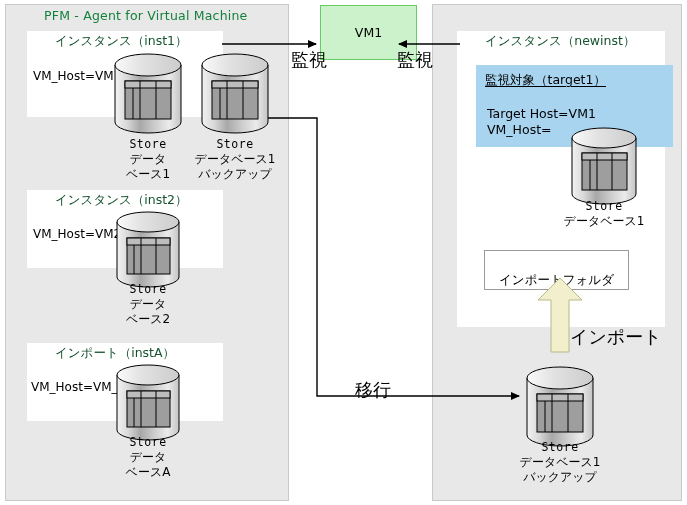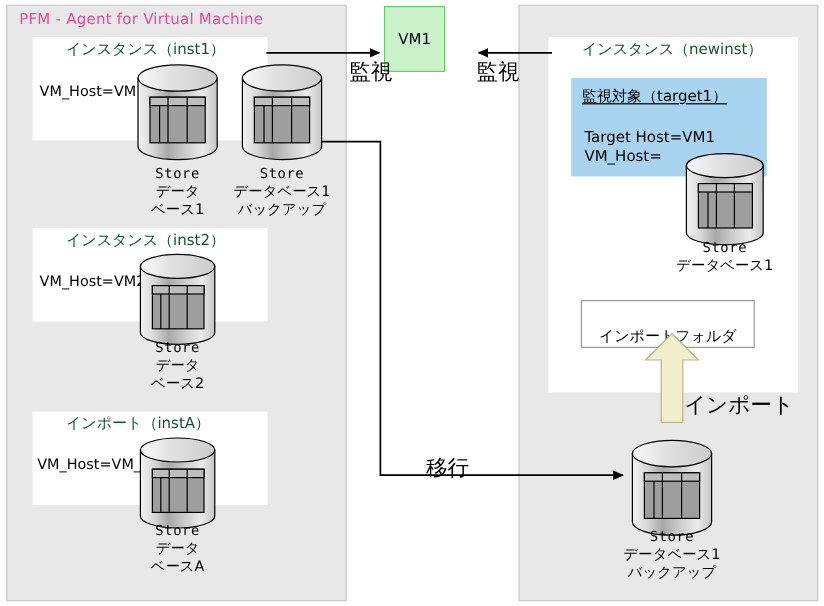--- a/index.html
+++ b/index.html
@@ -21,23 +21,24 @@
   
   .panel {
     position: absolute;
     background: #e8e8e8;
     border: 1px solid #c9c9c9;
     box-sizing: border-box;
   }
   .panel-title {
     position: absolute;
     font-size: 12.5px;
-    color: #ec4899;
+    color: #15803d;
     letter-spacing: 0.2px;
     white-space: nowrap;
+    margin-left: 28px;
   }
   .inner-box {
     position: absolute;
     background: #ffffff;
     box-sizing: border-box;
   }
   .inner-title {
     position: absolute;
     font-size: 12.5px;
     color: #14532d;
@@ -124,30 +125,30 @@
   <div class="inner-prop" style="left:33px; top:69px;">VM_Host=VM1</div>
 
   <div class="inner-box" style="left:27px; top:190px; width:196px; height:78px;"></div>
   <div class="inner-title" style="left:31px; top:192px;">インスタンス（inst2）</div>
   <div class="inner-prop" style="left:33px; top:227px;">VM_Host=VM2</div>
 
   <div class="inner-box" style="left:27px; top:343px; width:196px; height:78px;"></div>
   <div class="inner-title" style="left:31px; top:345px;">インポート（instA）</div>
   <div class="inner-prop" style="left:31px; top:380px;">VM_Host=VM_A</div>
 
-  <div class="vmbox" style="left:320px; top:5px; width:51px; height:55px;">
+  <div class="vmbox" style="left:320px; top:5px; width:97px; height:55px;">
     <span>VM1</span>
   </div>
 
   <div class="panel" style="left:432px; top:4px; width:250px; height:497px;"></div>
 
   <div class="inner-box" style="left:457px; top:31px; width:208px; height:296px;"></div>
   <div class="inner-title" style="left:461px; top:33px;">インスタンス（newinst）</div>
 
-  <div class="bluebox" style="left:476px; top:65px; width:163px; height:82px;">
+  <div class="bluebox" style="left:476px; top:65px; width:197px; height:82px;">
     <span class="bt underlined" style="left:9px; top:7px;">監視対象（target1）</span>
     <span class="bt" style="left:11px; top:41px;">Target Host=VM1</span>
     <span class="bt" style="left:11px; top:57px;">VM_Host=</span>
   </div>
 
   <div class="folderbox" style="left:484px; top:250px; width:145px; height:40px;">
     <span>インポートフォルダ</span>
   </div>
 
   <svg width="687" height="505">

